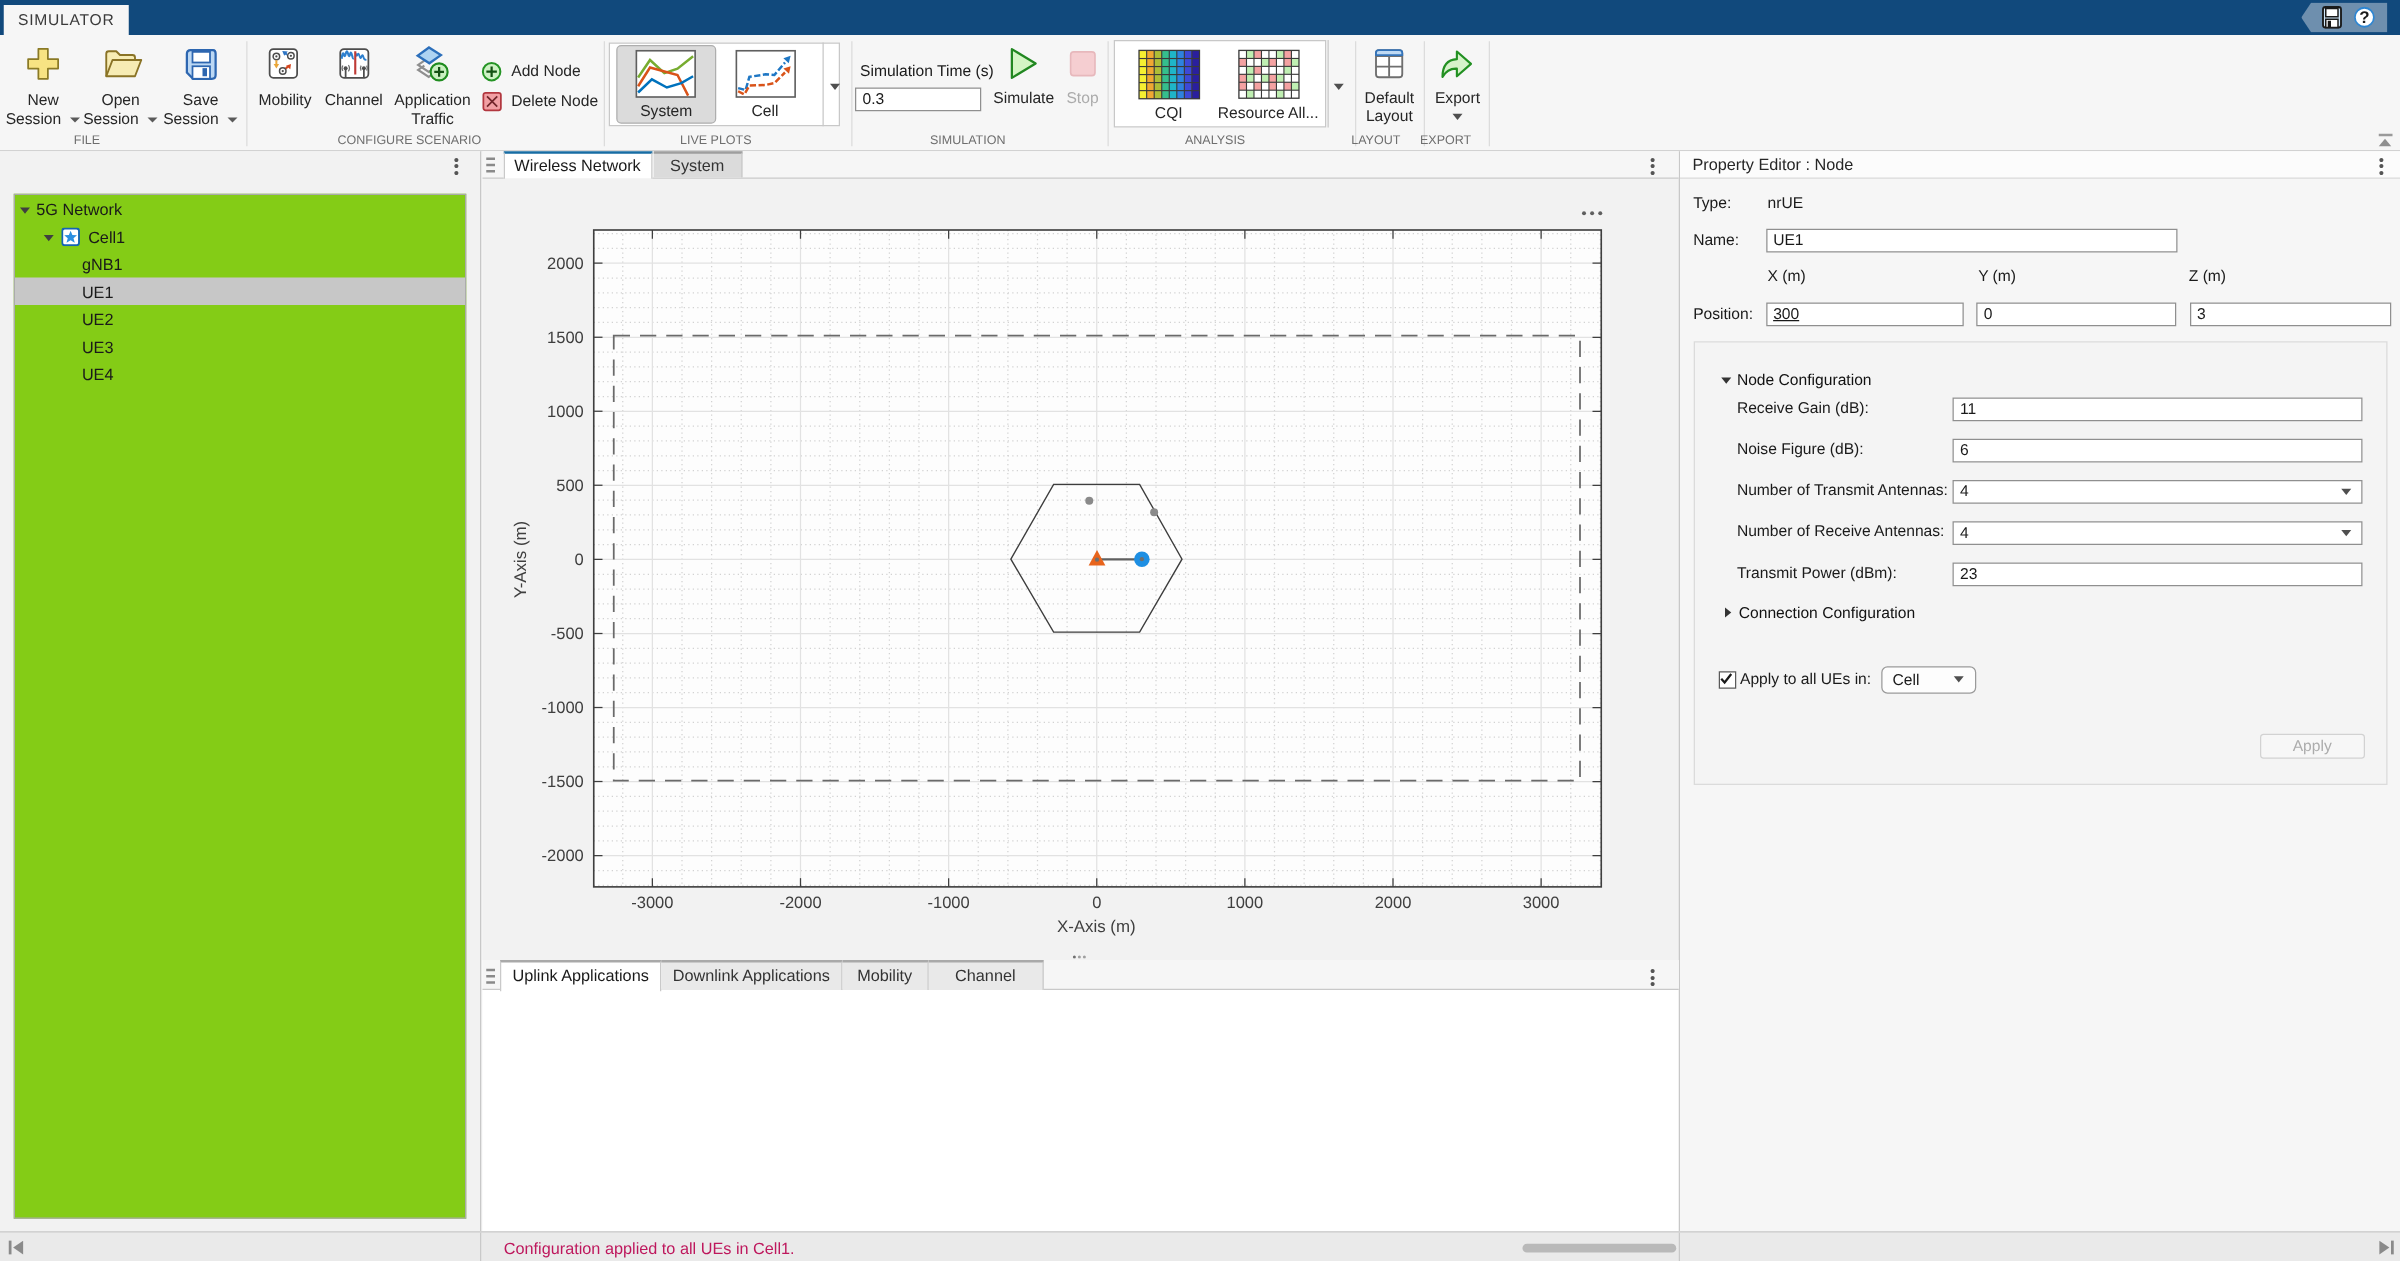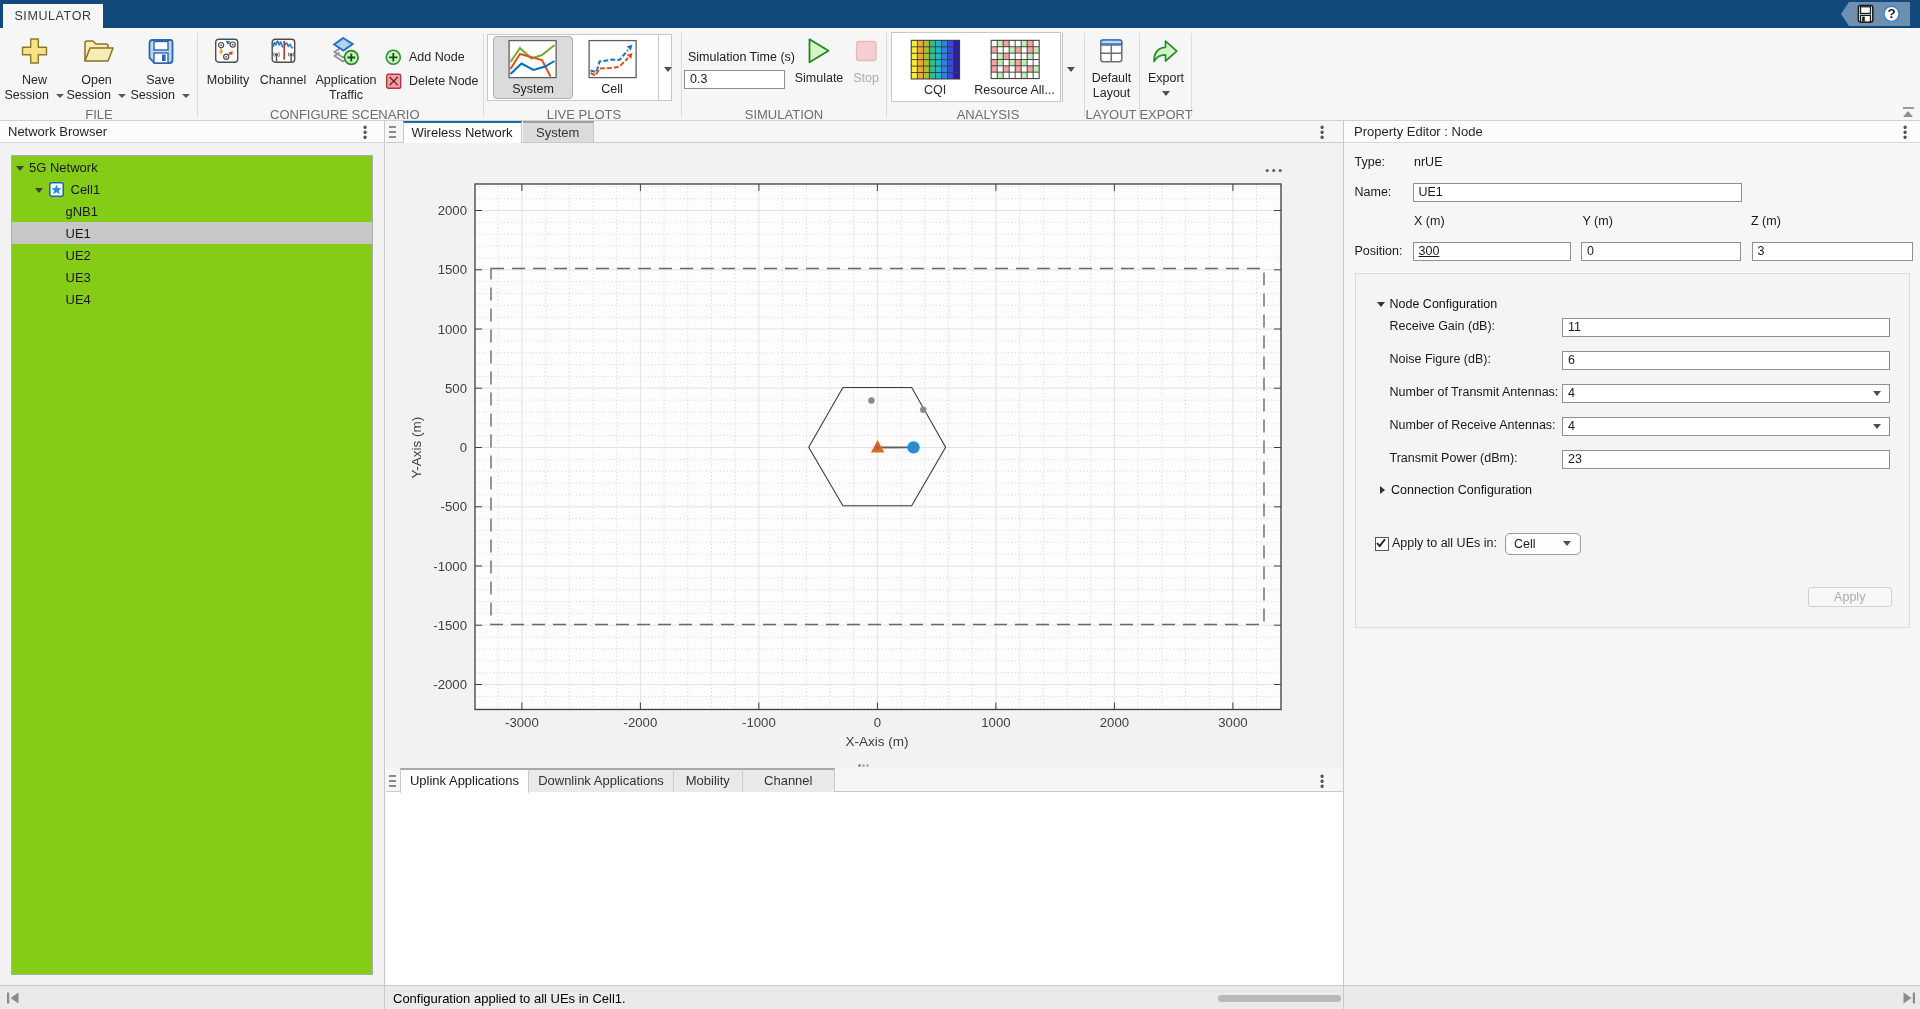--- a/index.html
+++ b/index.html
@@ -4,21 +4,21 @@
 <style>
 * { margin:0; padding:0; box-sizing:border-box; }
 svg { display:block; }
 html,body { width:1920px; height:1009px; overflow:hidden; font-family:"Liberation Sans",sans-serif; background:#f6f6f6; }
 .abs { position:absolute; }
 #titlebar { position:absolute; left:0; top:0; width:1920px; height:28px; background:#11497c; }
 #simtab { position:absolute; left:3px; top:4px; width:100px; height:24px; background:#f6f6f6; color:#3a3a3a; font-size:12.5px; letter-spacing:0.6px; text-align:center; line-height:25px; }
 #qab { position:absolute; left:1841px; top:2px; width:69px; height:24px; background:#6e8fae; clip-path:polygon(8px 0, 69px 0, 69px 24px, 8px 24px, 0 12px); }
 #toolstrip { position:absolute; left:0; top:28px; width:1920px; height:93px; background:#f6f6f6; border-bottom:1px solid #d2d2d2; }
 .vsep { position:absolute; top:5px; height:84px; width:1px; background:#dcdcdc; }
-.seclabel { position:absolute; top:79px; height:12px; font-size:13px; color:#6e6e6e; text-align:center; white-space:nowrap; }
+.seclabel { position:absolute; top:79px; height:12px; font-size:10px; color:#6e6e6e; text-align:left; white-space:nowrap; }
 .biglabel { position:absolute; font-size:12.5px; color:#262626; text-align:center; white-space:nowrap; line-height:15px; }
 .dd { display:inline-block; width:0; height:0; border-left:4px solid transparent; border-right:4px solid transparent; border-top:4.5px solid #5a5a5a; vertical-align:middle; margin-left:4px; }
 .graylabel { color:#ababab; }
 .gallery { position:absolute; background:#fff; border:1px solid #c8c8c8; }
 #sysbtn { position:absolute; left:493px; top:8px; width:80px; height:63px; background:#dbdbdb; border:1px solid #aeaeae; border-radius:4px; }
 .panelhead { position:absolute; height:22px; background:#fcfcfc; border-bottom:1px solid #d9d9d9; font-size:13px; color:#262626; line-height:21px; }
 .kebab { position:absolute; color:#555; font-size:12px; letter-spacing:0; line-height:5px; text-align:center; width:4px; }
 .treerow { position:absolute; left:11.5px; height:22px; font-size:13px; color:#1a1a1a; line-height:22px; }
 .tab { position:absolute; font-size:13px; text-align:center; }
 .field { position:absolute; background:#fff; border:1px solid #8f8f8f; font-size:12.5px; color:#1a1a1a; line-height:17px; padding-left:5px; white-space:nowrap; overflow:hidden; }
@@ -264,21 +264,20 @@
   <div class="biglabel" style="left:964px; top:55px; width:101px;">Resource All...</div>
   <div class="ddarrow" style="left:1067px; top:39px;"></div>
   <div class="biglabel" style="left:1081px; top:43px; width:61px;">Default<br>Layout</div>
   <div class="biglabel" style="left:1136px; top:43px; width:60px;">Export</div>
   <div class="ddarrow" style="left:1161.5px; top:63px;"></div>
   <div style="position:absolute; left:1903px; top:79px; width:11px; height:2px; background:#9a9a9a;"></div>
   <div style="position:absolute; left:1903px; top:83px; width:0; height:0; border-left:5.5px solid transparent; border-right:5.5px solid transparent; border-bottom:6px solid #8f8f8f;"></div>
 </div>
 
 <div class="abs" style="left:0; top:121px; width:385px; height:864px; background:#f2f2f2; border-right:1px solid #c8c8c8;">
-  <div class="panelhead" style="left:0; top:0; width:384px; padding-left:8px;">Network Browser</div>
   <div class="kebab" style="left:363px; top:5px;">•<br>•<br>•</div>
   <div class="abs" style="left:10.5px; top:33.5px; width:362px; height:820px; background:#84cc16; border:1px solid #ababab;">
     <div class="treerow" style="top:1px; left:4.5px; width:340px;"><span style="display:inline-block;width:0;height:0;border-left:4.5px solid transparent;border-right:4.5px solid transparent;border-top:5px solid #404040;margin-right:5px;vertical-align:1px;"></span>5G Network</div>
     <div class="treerow" style="top:23px; left:23px; width:340px;"><span style="display:inline-block;width:0;height:0;border-left:4.5px solid transparent;border-right:4.5px solid transparent;border-top:5px solid #404040;margin-right:0px;vertical-align:1px;"></span><svg width="15" height="15" viewBox="0 0 15 15" style="display:inline-block; vertical-align:-3px; margin-left:6px;">
  <rect x="0.8" y="0.8" width="13.4" height="13.4" rx="2" fill="#fff" stroke="#1464b4" stroke-width="1.5"></rect>
  <path d="M7.5 2.6 L8.9 6.0 L12.6 6.2 L9.8 8.6 L10.8 12.2 L7.5 10.2 L4.2 12.2 L5.2 8.6 L2.4 6.2 L6.1 6.0 Z" fill="#2b8fe0"></path>
 </svg><span style="margin-left:7px;">Cell1</span></div>
     <div class="treerow" style="top:45px; left:54px;">gNB1</div>
     <div class="abs" style="left:0; top:66px; width:360px; height:22px; background:#c7c7c7;"></div>
     <div class="treerow" style="top:67px; left:54px;">UE1</div>
@@ -513,21 +512,21 @@
     </div>
 <div class="plabel" style="left:48px; top:414.5px;">Apply to all UEs in:</div>
 <div class="abs" style="left:161px; top:411.5px; width:76px; height:22px; background:#fdfdfd; border:1px solid #9a9a9a; border-radius:5px; font-size:12.5px; color:#1a1a1a; line-height:20px; padding-left:8px;">Cell</div>
 <div class="ddarrow" style="left:219px; top:420px;"></div>
 <div class="abs" style="left:464px; top:465.5px; width:83.5px; height:20px; background:#f7f7f7; border:1px solid #d2d2d2; border-radius:3px; font-size:12.5px; color:#acacac; text-align:center; line-height:19px;">Apply</div>
 </div>
 
 <div id="statusbar">
   <div class="abs" style="left:384px; top:0; width:1px; height:23px; background:#c9c9c9;"></div>
   <div class="abs" style="left:1343px; top:0; width:1px; height:23px; background:#c9c9c9;"></div>
-  <div class="abs" style="left:393px; top:4.5px; font-size:13px; color:#000000;text-align:right;">Configuration applied to all UEs in Cell1.</div>
+  <div class="abs" style="left:403px; top:4.5px; font-size:13px; color:#be185d;text-align:right;">Configuration applied to all UEs in Cell1.</div>
   <div class="abs" style="left:1218px; top:8.5px; width:123px; height:7px; border-radius:3.5px; background:#b9b9b9;"></div>
   <svg width="14" height="12" viewBox="0 0 14 12" style="position:absolute; left:6px; top:6px;">
  <rect x="1" y="0.5" width="2.2" height="11" fill="#8a8a8a"></rect>
  <path d="M12.5 0.5 L12.5 11.5 L4.5 6 Z" fill="#8a8a8a"></path>
     </svg>
 <svg width="14" height="12" viewBox="0 0 14 12" style="position:absolute; left:1902px; top:6px;">
  <path d="M1.5 0.5 L1.5 11.5 L9.5 6 Z" fill="#8a8a8a"></path>
  <rect x="10.8" y="0.5" width="2.2" height="11" fill="#8a8a8a"></rect>
     </svg>
 </div>

